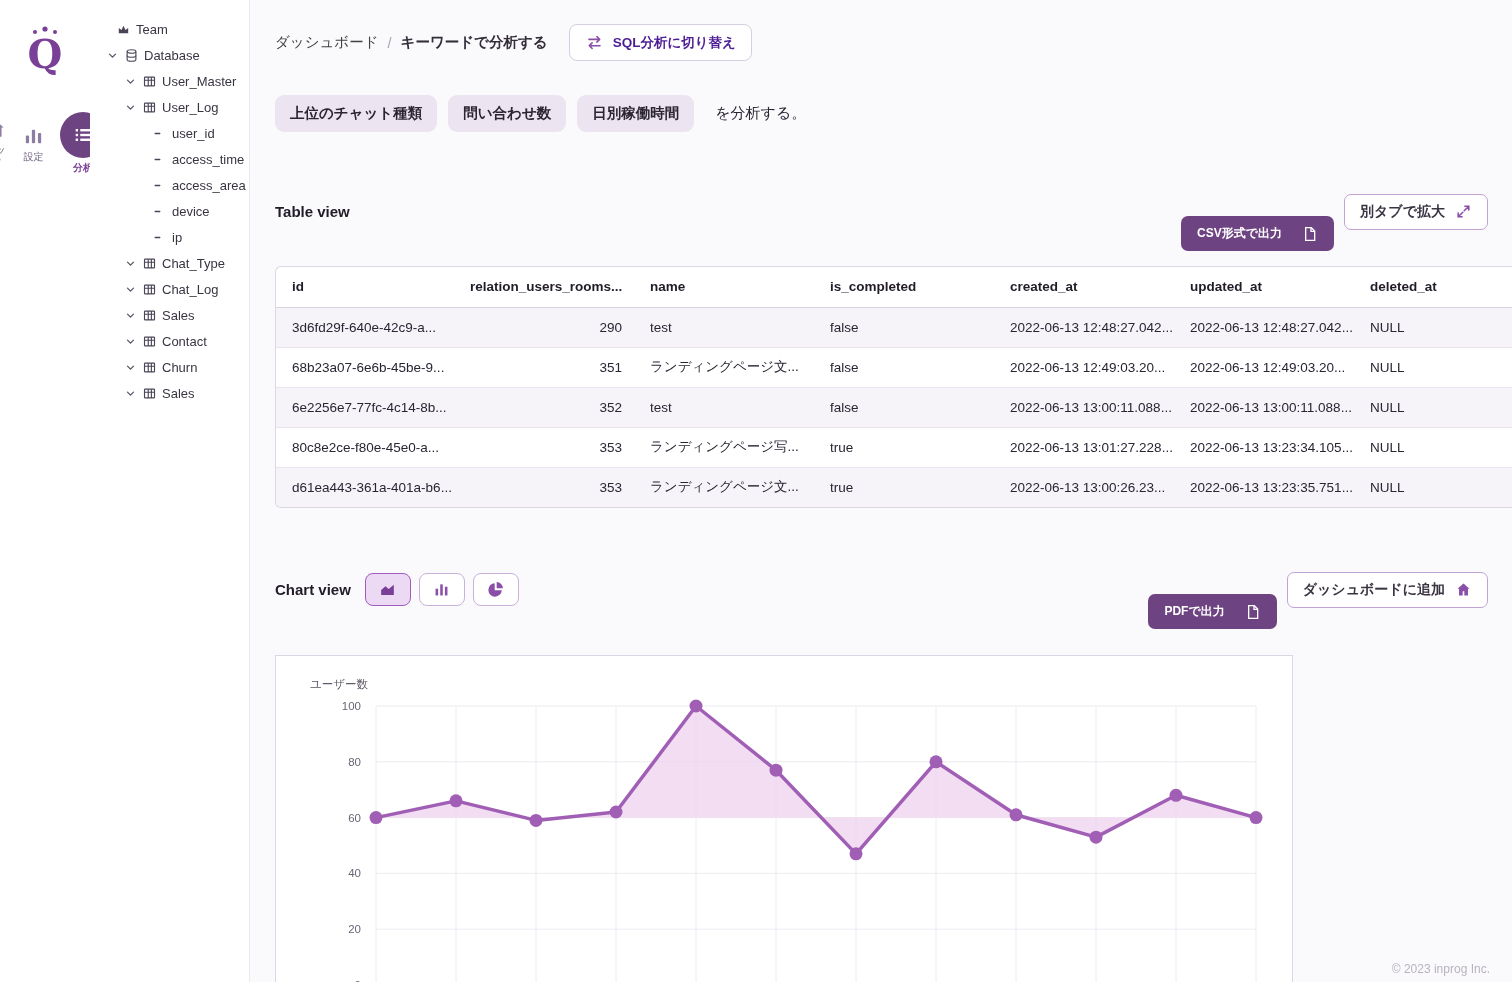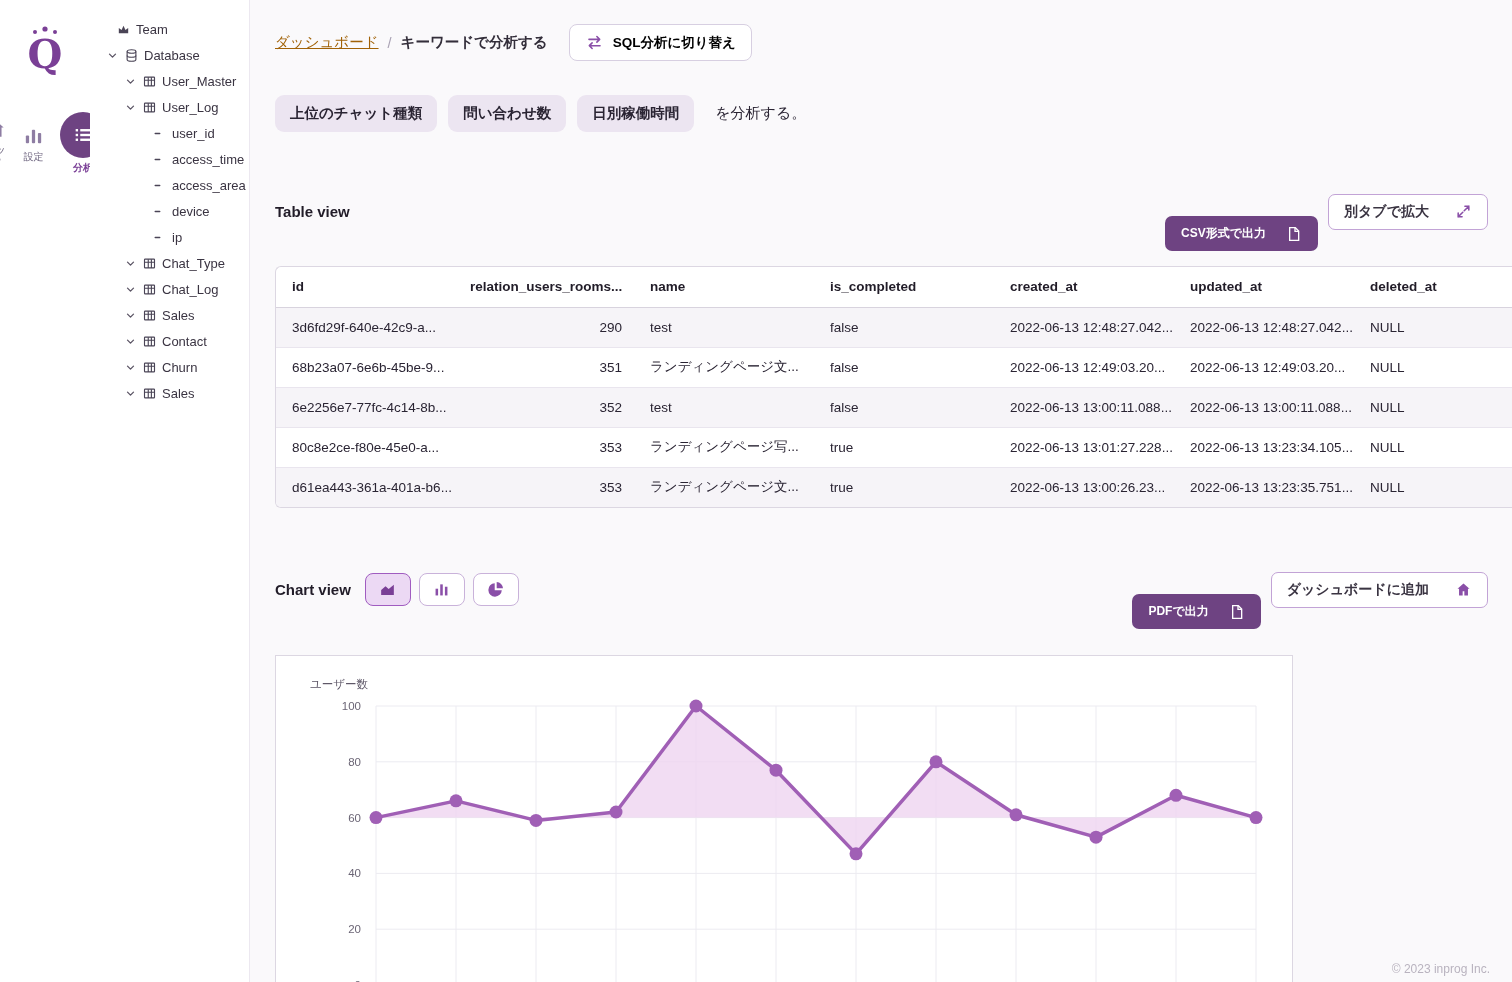--- a/index.html
+++ b/index.html
@@ -27,43 +27,43 @@
   
   .tree { width:160px; background:#fff; border-right:1px solid #ece8f0; flex-shrink:0; padding-top:16px; }
   .tree-item { display:flex; align-items:center; gap:5px; height:26px; font-size:13px; color:#3a3442; cursor:pointer; white-space:nowrap; }
   .tree-item .chev { width:13px; height:13px; color:#5a5364; flex-shrink:0; }
   .tree-item .node-icon { width:15px; height:15px; color:#4a4456; flex-shrink:0; }
 
   
   .main { flex:1; min-width:0; position:relative; padding:24px 24px 0 25px; }
 
   .bc-row { display:flex; align-items:center; gap:9px; margin-bottom:34px; }
-  .bc-parent { color:#a16207; font-size:14.5px; cursor:pointer;text-decoration:underline; }
+  .bc-parent { color:#404040; font-size:14.5px; cursor:pointer; }
   .bc-sep { color:#a9a2b4; font-size:14.5px; }
   .bc-current { color:#332e3a; font-weight:bold; font-size:14.5px; }
   .btn-sql { margin-left:12px; display:inline-flex; align-items:center; gap:9px; background:#fff;
     border:1px solid #d7cfe1; border-radius:8px; padding:8px 15px; font-weight:bold; font-size:13.5px;
-    color:#000000; cursor:pointer; font-family:inherit; }
+    color:#4c1d95; cursor:pointer; font-family:inherit; }
   .btn-sql .icon { width:19px; height:19px; color:#8a4fa8; }
 
   .chip-rows { display:flex; flex-direction:column; gap:9px; margin-bottom:40px; }
   .chip-row { display:flex; align-items:center; gap:11px; }
   .chip { background:#ece5f1; border:2px solid transparent; border-radius:9px; padding:7px 13px;
     font-size:14.5px; font-weight:600; color:#2a2433; cursor:pointer; white-space:nowrap; font-family:inherit; }
   .chip.selected { background:#f8f0fb; border-color:#a05cc0; }
   .analyze-suffix { margin-left:10px; font-size:15px; color:#2a2433; }
 
   .section-row { display:flex; align-items:center; margin-bottom:15px; }
   .section-title { font-weight:bold; font-size:15px; color:#211c28; }
   .spacer { flex:1; }
   .btn-dark { background:#6e4382; color:#fff; border:none; border-radius:7px; padding:9px 16px;
     font-weight:bold; font-size:12px; display:inline-flex; align-items:center; gap:20px; cursor:pointer; font-family:inherit;margin-top:44px; }
   .btn-dark .icon { width:16px; height:16px; color:#fff; }
   .btn-outline { background:#fff; border:1.5px solid #c2a3d6; border-radius:7px; padding:8px 15px;
-    font-weight:bold; font-size:14px; color:#3a3442; display:inline-flex; align-items:center; gap:26px; cursor:pointer; font-family:inherit; }
+    font-weight:bold; font-size:14px; color:#3a3442; display:inline-flex; align-items:center; gap:10px; cursor:pointer; font-family:inherit; }
   .btn-outline .icon { width:17px; height:17px; color:#8a4fa8; }
   .btn-gap { width:10px; flex-shrink:0; }
 
   .table-wrap { margin-right:-24px; margin-bottom:42px; border:1px solid #dcd7e2; border-right:none;
     border-radius:6px 0 0 6px; overflow:hidden; background:#fff; }
   table { border-collapse:collapse; table-layout:fixed; width:1260px; }
   th, td { height:40px; padding:0 14px; font-size:13.5px; text-align:left; white-space:nowrap; overflow:hidden; }
   th { font-weight:bold; color:#211c28; }
   th:first-child, td:first-child { padding-left:16px; }
   thead tr { border-bottom:1px solid #d8d3de; }

